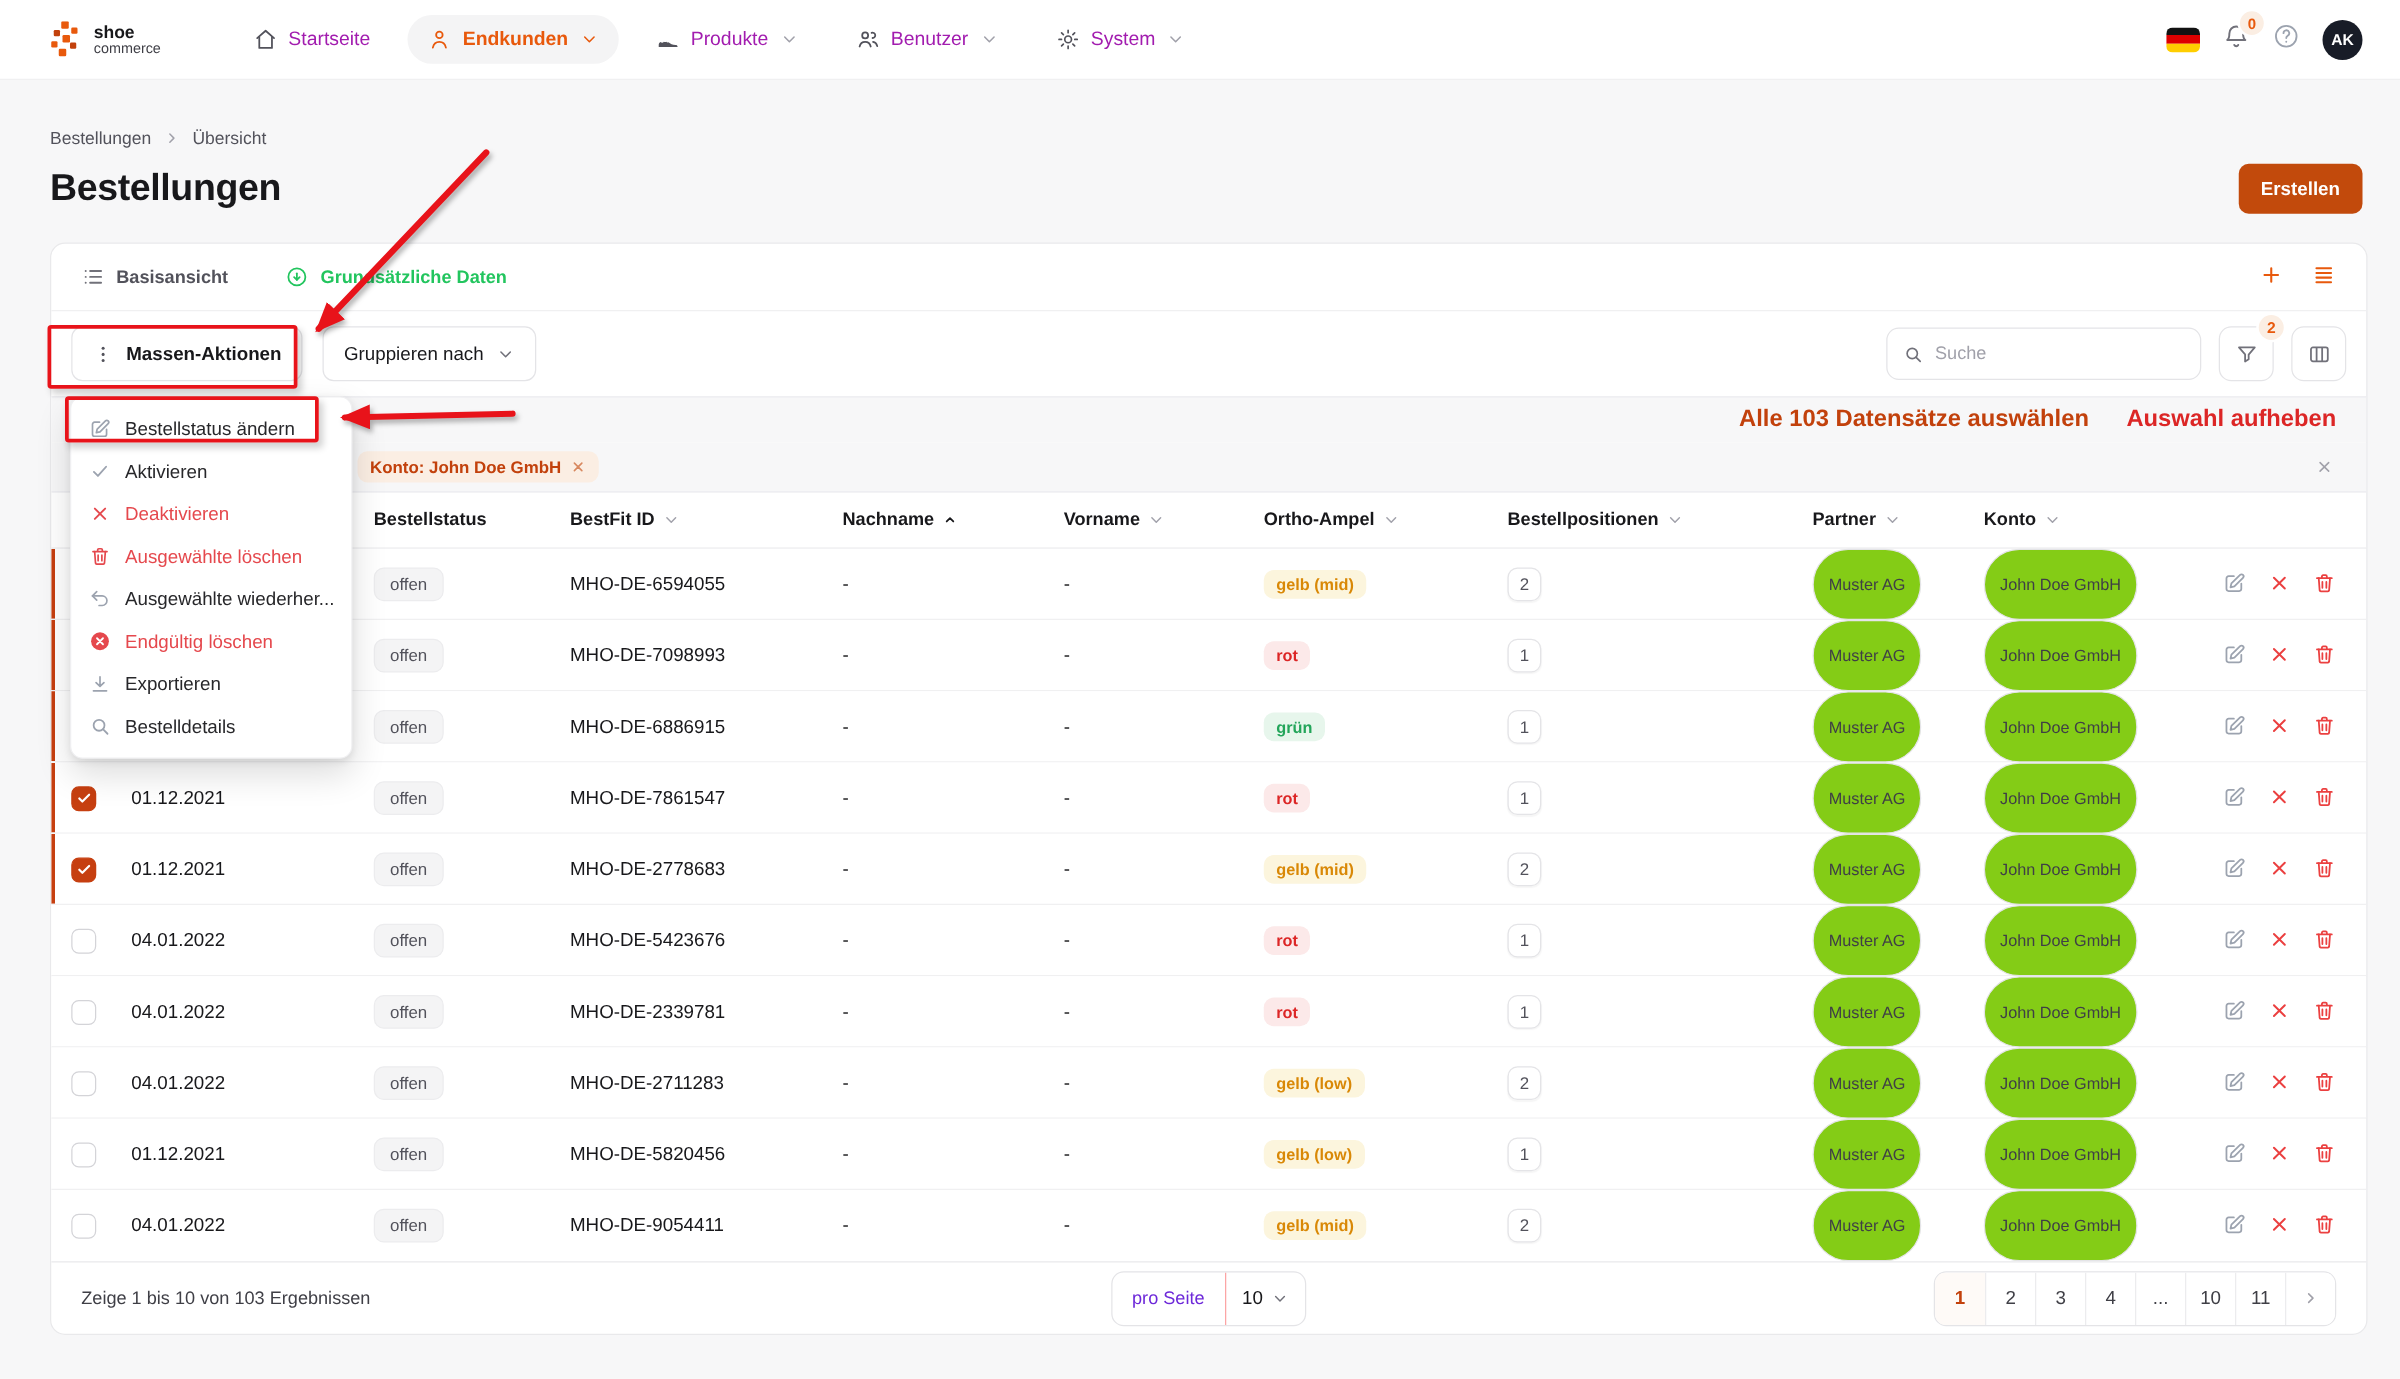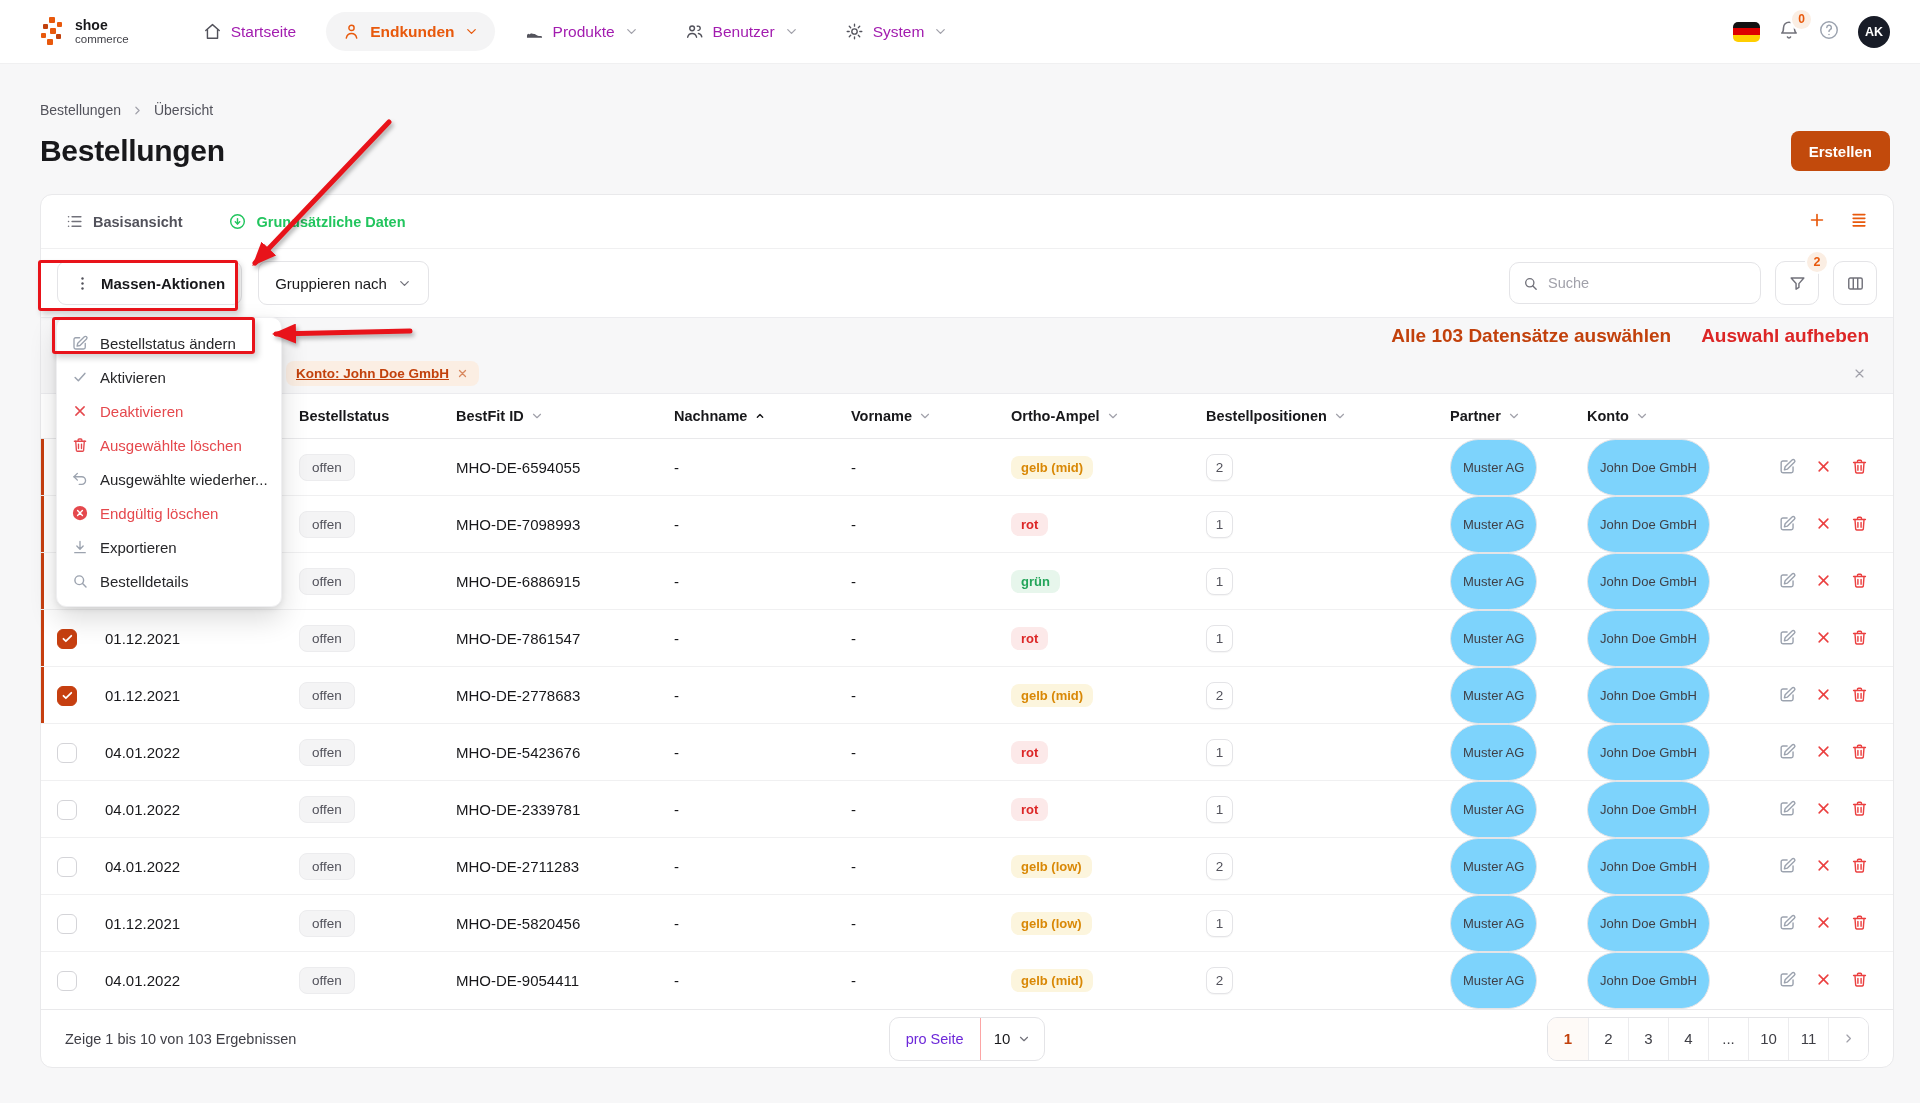--- a/index.html
+++ b/index.html
@@ -64,21 +64,21 @@
   .search input::placeholder { color: #a1a1aa; }
   .iconbtn { width: 44px; height: 44px; border: 1px solid #e4e4e7; border-radius: 10px; background: #fff; display: flex; align-items: center; justify-content: center; cursor: pointer; }
   .iconbtn .icon { width: 19px; height: 19px; color: #71717a; }
   .iconbtn-wrap { position: relative; }
   .fbadge { position: absolute; top: -9px; right: -8px; min-width: 20px; height: 20px; border-radius: 999px; background: #fbeee3; color: #E8590C; font-size: 12.5px; font-weight: 700; display: flex; align-items: center; justify-content: center; box-shadow: 0 0 0 2px #fff; }
 
   .selbar { height: 37px; background: #f7f7f8; border-top: 1px solid #ececef; display: flex; justify-content: flex-end; align-items: center; gap: 30px; padding: 0 24px; font-size: 19px; font-weight: 700; }
   .sel-all { color: #C2410C; cursor: pointer; }
   .sel-clear { color: #DC2626; cursor: pointer; }
   .chipsbar { height: 40px; background: #f7f7f8; border-bottom: 1px solid #ececef; position: relative; }
-  .chip { position: absolute; left: 245px; top: 7px; display: flex; align-items: center; gap: 7px; background: #fbeee3; color: #C2410C; font-size: 13.5px; font-weight: 600; border-radius: 8px; padding: 5px 10px; text-decoration: underline; }
+  .chip { position: absolute; left: 245px; top: 7px; display: flex; align-items: center; gap: 7px; background: #fbeee3; color: #C2410C; font-size: 13.5px; font-weight: 600; border-radius: 8px; padding: 5px 10px; }
   .chip-x { width: 13px; height: 13px; color: #d8885f; cursor: pointer; }
   .chips-close { position: absolute; right: 26px; top: 12px; width: 15px; height: 15px; color: #a1a1aa; cursor: pointer; }
 
   
   .thead, .trow { display: grid; grid-template-columns: 48px 194px 157px 218px 177px 160px 195px 244px 137px 190px 1fr; align-items: center; padding: 0 16px; }
   .thead { height: 45px; border-bottom: 1px solid #e9e9eb; }
   .th { display: flex; align-items: center; gap: 6px; font-size: 14.5px; font-weight: 700; color: #18181b; }
   .th .sort { width: 14px; height: 14px; color: #a1a1aa; }
   .th .sort.up { color: #18181b; }
   .trow { height: 57px; border-bottom: 1px solid #f0f0f1; background: #fff; }
@@ -88,21 +88,21 @@
   .td.actions { justify-content: flex-end; gap: 17px; padding-right: 8px; }
   .cb { width: 20px; height: 20px; border-radius: 6px; border: 1.5px solid #d4d4d8; background: #fff; cursor: pointer; display: flex; align-items: center; justify-content: center; }
   .cb.checked { background: #c63f10; border-color: #c63f10; }
   .cb.checked .icon, .cb.checked svg { width: 13px; height: 13px; color: #fff; }
   .badge-status { background: #f4f4f5; border: 1px solid #ececee; color: #52525b; font-size: 13.5px; padding: 5px 12px; border-radius: 8px; }
   .badge-ampel { font-size: 13px; font-weight: 600; padding: 4px 10px; border-radius: 8px; }
   .badge-ampel.yellow { background: #fcf5dd; color: #d98806; }
   .badge-ampel.red { background: #fce9e9; color: #dc2626; }
   .badge-ampel.green { background: #e7f6ec; color: #23a55a; }
   .numbadge { min-width: 27px; height: 27px; padding: 0 6px; border: 1px solid #e4e4e7; border-radius: 8px; background: #fff; color: #52525b; font-size: 13.5px; display: inline-flex; align-items: center; justify-content: center; box-shadow: 0 1px 1px rgba(0,0,0,.04); }
-  .pill { padding: 20px 12px; border: 1px solid #e4e4e7; border-radius: 999px; background: #7dd3fc; color: #3f3f46; font-size: 13px; }
+  .pill { padding: 20px 12px; border: 1px solid #e4e4e7; border-radius: 999px; background: #84cc16; color: #3f3f46; font-size: 13px; }
   .act { background: none; border: none; cursor: pointer; padding: 0; }
   .act .icon { width: 19px; height: 19px; }
   .act.edit .icon { color: #9ca3af; }
   .act.del .icon, .act.trash .icon { color: #eb4040; }
 
   
   .tfoot { height: 58px; position: relative; display: flex; align-items: center; border-top: 1px solid #e9e9eb; }
   .results { position: absolute; left: 24px; font-size: 14.5px; color: #3f3f46; }
   .perpage { margin: 0 auto; display: flex; align-items: stretch; height: 44px; border: 1px solid #e4e4e7; border-radius: 10px; overflow: hidden; background: #fff; cursor: pointer; }
   .pp-label { display: flex; align-items: center; padding: 0 16px; color: #6d28d9; font-size: 14.5px; border-right: 1px solid #fca5a5; }

